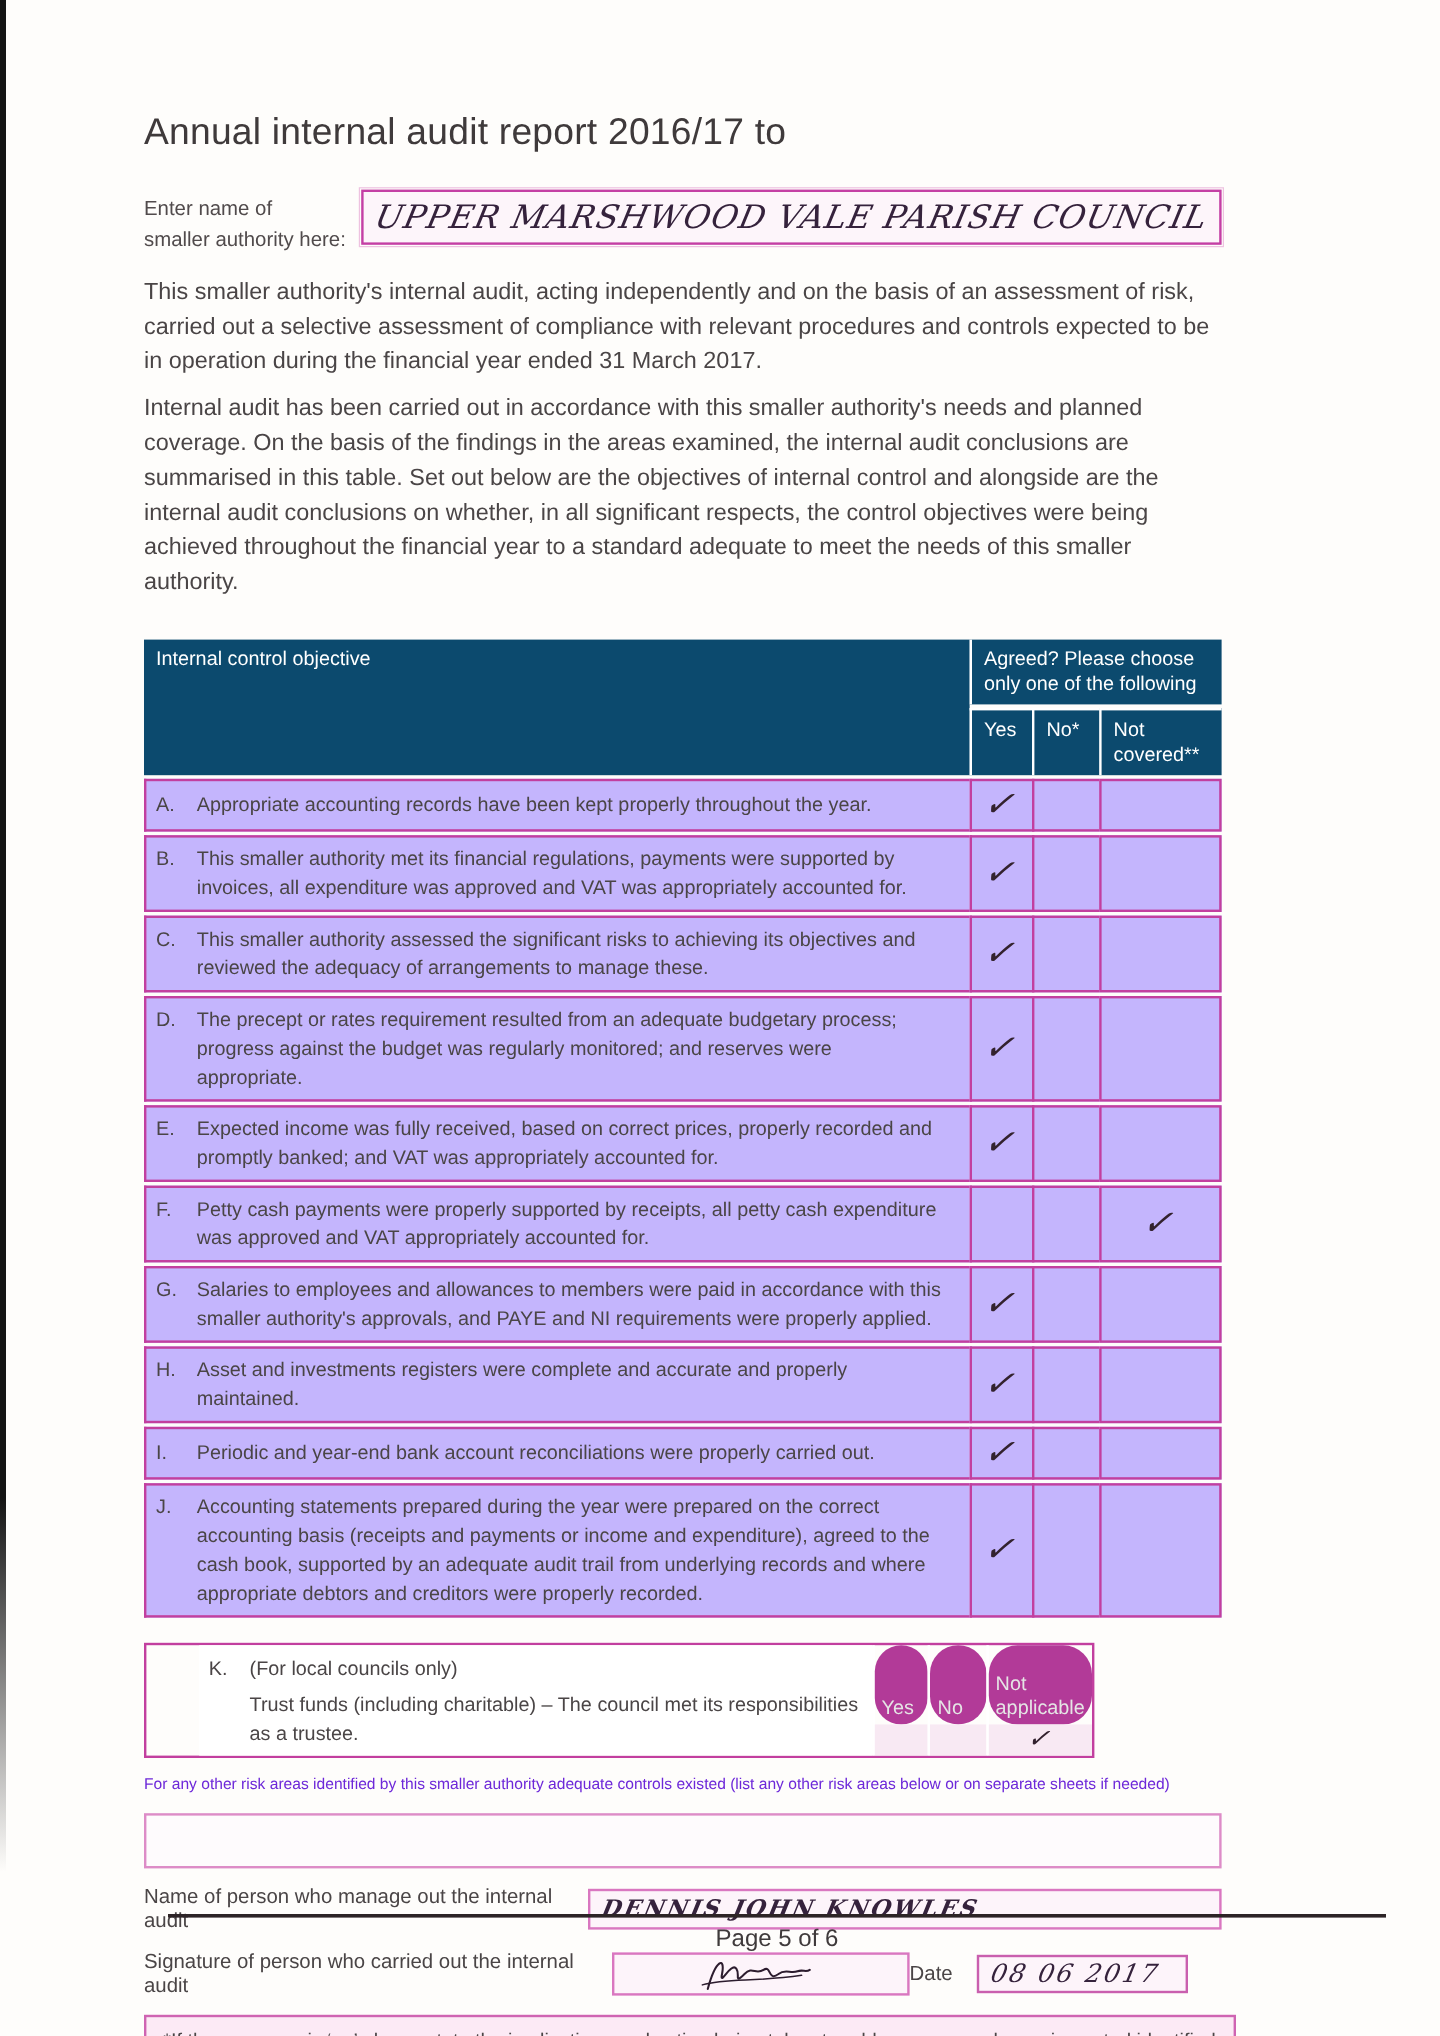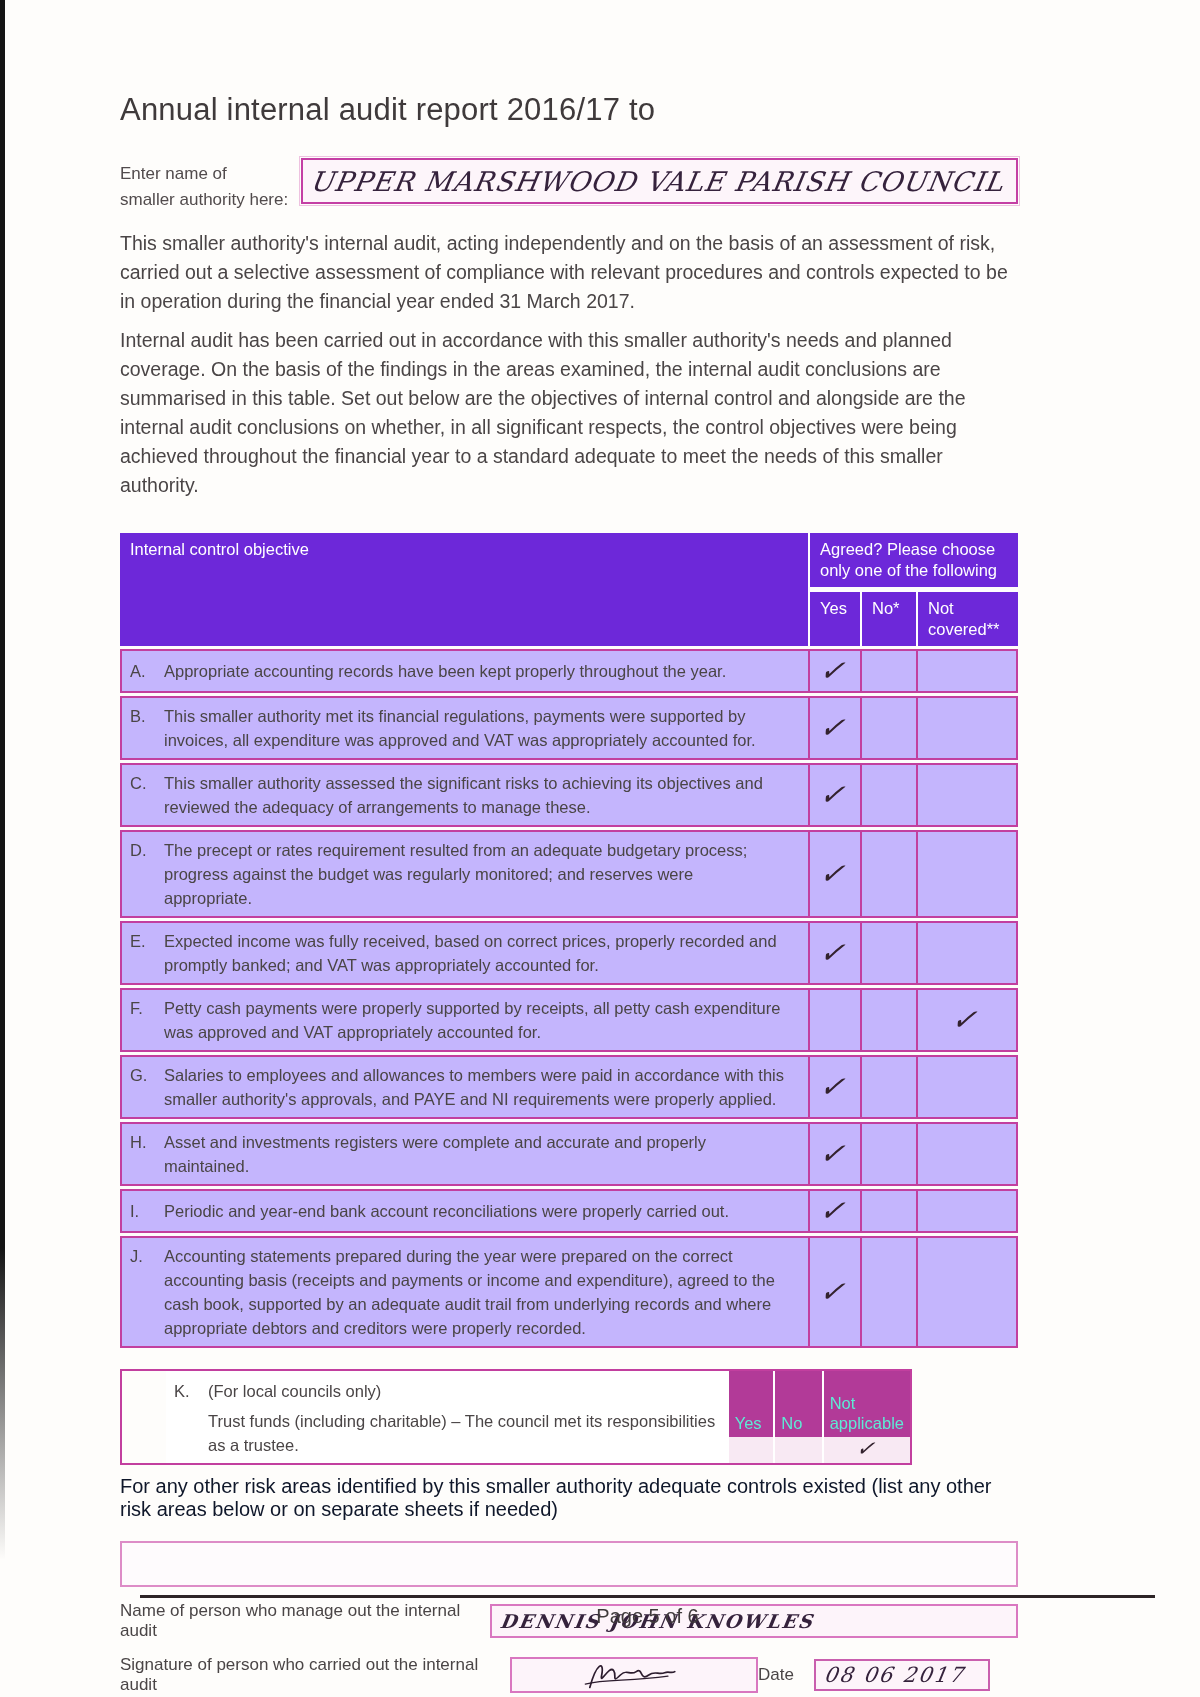--- a/index.html
+++ b/index.html
@@ -41,21 +41,21 @@
   
   table.obj-table{
     margin-top:30px;border-collapse:separate;border-spacing:0 3px;
     width:898px;table-layout:fixed;font-size:16.5px;
   }
   table.obj-table col.c-obj{width:688px;}
   table.obj-table col.c-yes{width:52px;}
   table.obj-table col.c-no{width:56px;}
   table.obj-table col.c-nc{width:102px;}
   table.obj-table thead th{
-    background:#6d28d9;color:#ffffff;font-weight:400;text-align:left;
+    background:#0c4a6e;color:#ffffff;font-weight:400;text-align:left;
     padding:6px 10px;vertical-align:top;font-size:16.5px;line-height:21px;
   }
   th.h-obj{vertical-align:top;}
   th.h-agreed{border-left:2px solid #fff;}
   th.h-sub{border-left:2px solid #fff;border-top:2px solid #fff;vertical-align:bottom;padding-bottom:5px;}
   th.h-sub.first{border-left:2px solid #fff;}
   table.obj-table td{
     background:#c4b5fd;vertical-align:middle;
     border-top:2px solid #c23f9f;border-bottom:2px solid #c23f9f;border-left:2px solid #c23f9f;
     padding:6px 8px;
@@ -71,28 +71,28 @@
   }
 
   
   .k-wrap{display:flex;margin-top:18px;width:792px;box-sizing:border-box;border:2px solid #c23f9f;padding-left:44px;}
   .k-left{width:686px;background:#fff;padding:8px 8px 6px 8px;box-sizing:border-box;}
   .k-left .kline{font-size:16.5px;line-height:24px;}
   .k-left .kline2{margin-top:6px;padding-left:34px;}
   .k-left .rid{display:inline-block;width:34px;vertical-align:top;}
   .k-col{display:flex;flex-direction:column;border-left:2px solid #fff;}
   .k-col .k-head{
-    background:#b23a98;color:#5eead4;font-size:16.5px;line-height:20px;
-    padding:4px 6px;display:flex;align-items:flex-end;flex:1;
+    background:#b23a98;color:#e5e5e5;font-size:16.5px;line-height:20px;
+    padding:4px 6px;display:flex;align-items:flex-end;flex:1;border-radius:24px;
   }
   .k-col .k-ans{height:26px;background:#f8e9f3;text-align:center;}
   .k-col .k-ans .check{font-size:22px;line-height:24px;}
   .k-yes{width:55px;}.k-no{width:57px;}.k-na{width:98px;}
 
-  .risk-text{font-size:20px;line-height:23px;margin-top:10px;color:#0f172a;}
+  .risk-text{font-size:13px;line-height:23px;margin-top:10px;color:#6d28d9;}
   .risk-box{
     margin-top:6px;height:46px;border:2px solid #dd8cc7;background:#fefbfd;box-sizing:border-box;
   }
 
   
   .sign-row{display:flex;align-items:center;margin-top:14px;}
   .sign-row .s-label{font-size:17px;color:#4a4546;}
   .name-label{width:370px;}
   .name-box{
     flex:1;height:34px;border:2px solid #d977c0;background:#fdf4fa;

